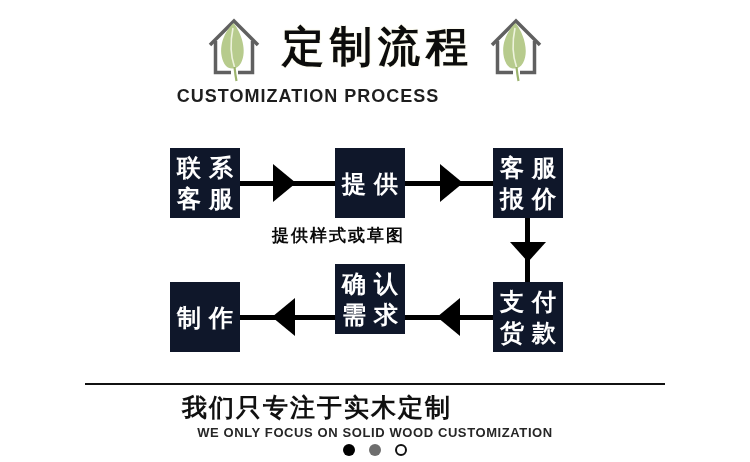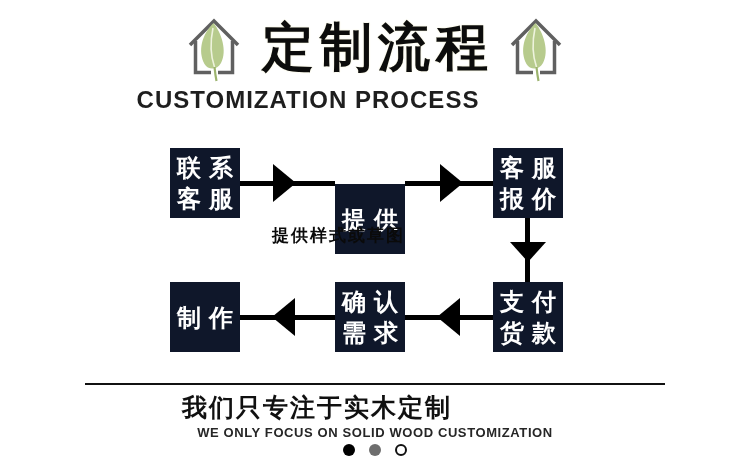--- a/index.html
+++ b/index.html
@@ -9,27 +9,27 @@
   }
   .abs{position:absolute;}
 
   
   .header-row{
     position:absolute;top:12px;left:0;width:750px;height:74px;
     display:flex;justify-content:center;align-items:flex-start;gap:15px;
   }
   .house-icon{margin-top:4px;flex:0 0 auto;}
   .title-cn{
-    margin:0;font-size:52px;line-height:70px;font-weight:bold;
+    margin:0;font-size:42px;line-height:70px;font-weight:bold;
     letter-spacing:6px;text-indent:6px;color:#0c0c0c;
     text-shadow:0 0 2px #f2efcd;white-space:nowrap;
   }
   .title-en{
     position:absolute;top:86px;left:0;width:616px;text-align:center;
-    font-size:24px;font-weight:bold;letter-spacing:1px;color:#1e1e1e;white-space:nowrap;
+    font-size:18px;font-weight:bold;letter-spacing:1px;color:#1e1e1e;white-space:nowrap;
   }
 
   
   .fbox{
     position:absolute;width:70px;height:70px;background:#0f172a;color:#fff;
     display:flex;flex-direction:column;justify-content:center;align-items:center;
   }
   .fbox .ln{
     font-size:24px;font-weight:bold;line-height:31px;
     letter-spacing:8px;text-indent:8px;white-space:nowrap;
@@ -91,21 +91,21 @@
   <div class="title-en">CUSTOMIZATION PROCESS</div>
 
   <div class="fbox" style="left:170px;top:148px;">
     <div class="ln">联系</div>
     <div class="ln">客服</div>
   </div>
   <div class="harrow" style="left:240px;top:148px;width:95px;">
     <div class="line"></div>
       <div class="tri-r" style="left:33px;"></div>
   </div>
-  <div class="fbox" style="left:335px;top:148px;margin-top:36px;">
+  <div class="fbox" style="left:335px;top:148px;">
     <div class="ln">提供</div>
   </div>
   <div class="harrow" style="left:405px;top:148px;width:88px;">
     <div class="line"></div>
       <div class="tri-r" style="left:35px;"></div>
   </div>
   <div class="fbox" style="left:493px;top:148px;">
     <div class="ln">客服</div>
     <div class="ln">报价</div>
   </div>
@@ -117,21 +117,21 @@
       <div class="tri-d"></div>
   </div>
 
   <div class="fbox" style="left:170px;top:282px;">
     <div class="ln">制作</div>
   </div>
   <div class="harrow" style="left:240px;top:282px;width:95px;">
     <div class="line"></div>
       <div class="tri-l" style="left:32px;"></div>
   </div>
-  <div class="fbox" style="left:335px;top:282px;">
+  <div class="fbox" style="left:335px;top:264px;">
     <div class="ln">确认</div>
     <div class="ln">需求</div>
   </div>
   <div class="harrow" style="left:405px;top:282px;width:88px;">
     <div class="line"></div>
       <div class="tri-l" style="left:32px;"></div>
   </div>
   <div class="fbox" style="left:493px;top:282px;">
     <div class="ln">支付</div>
     <div class="ln">货款</div>

